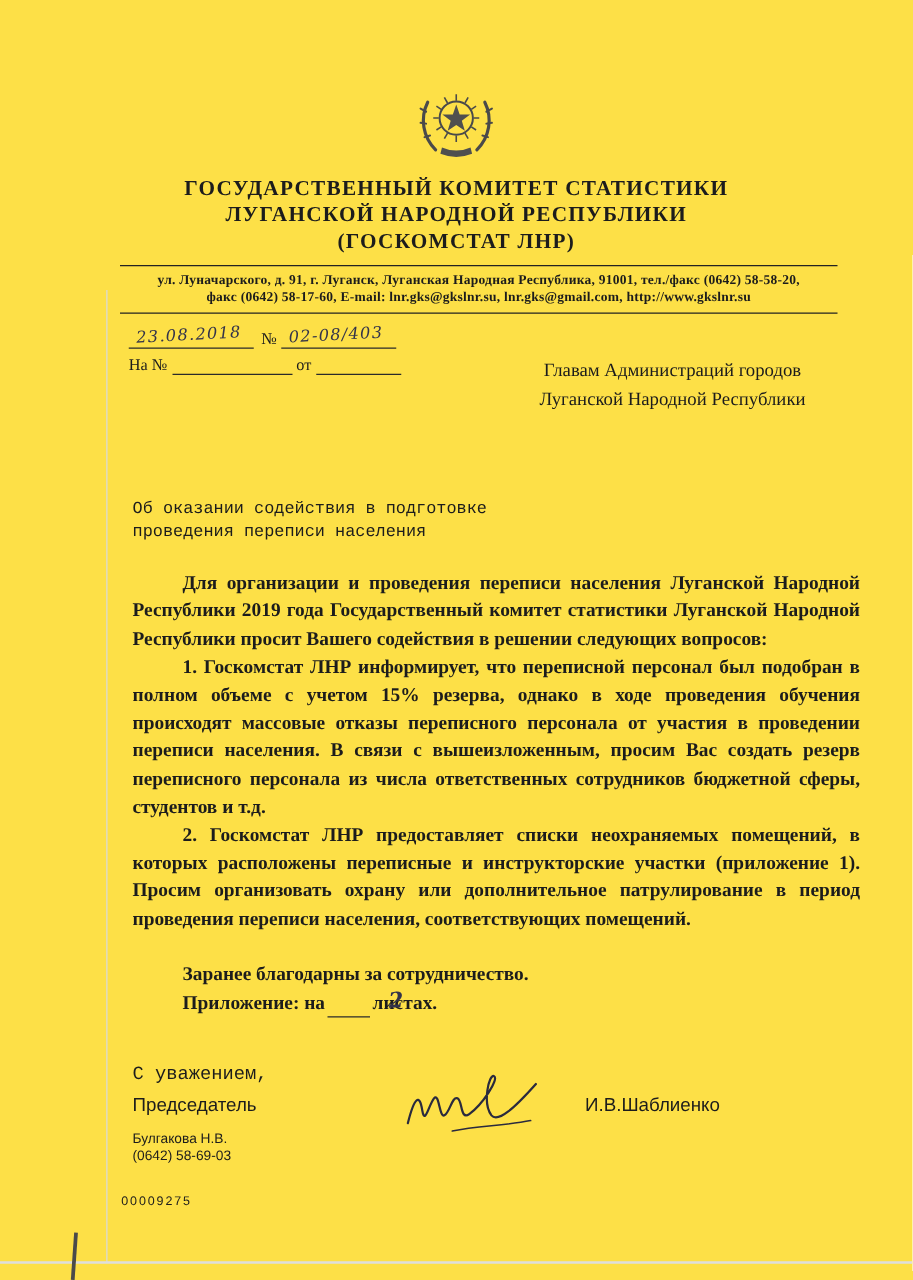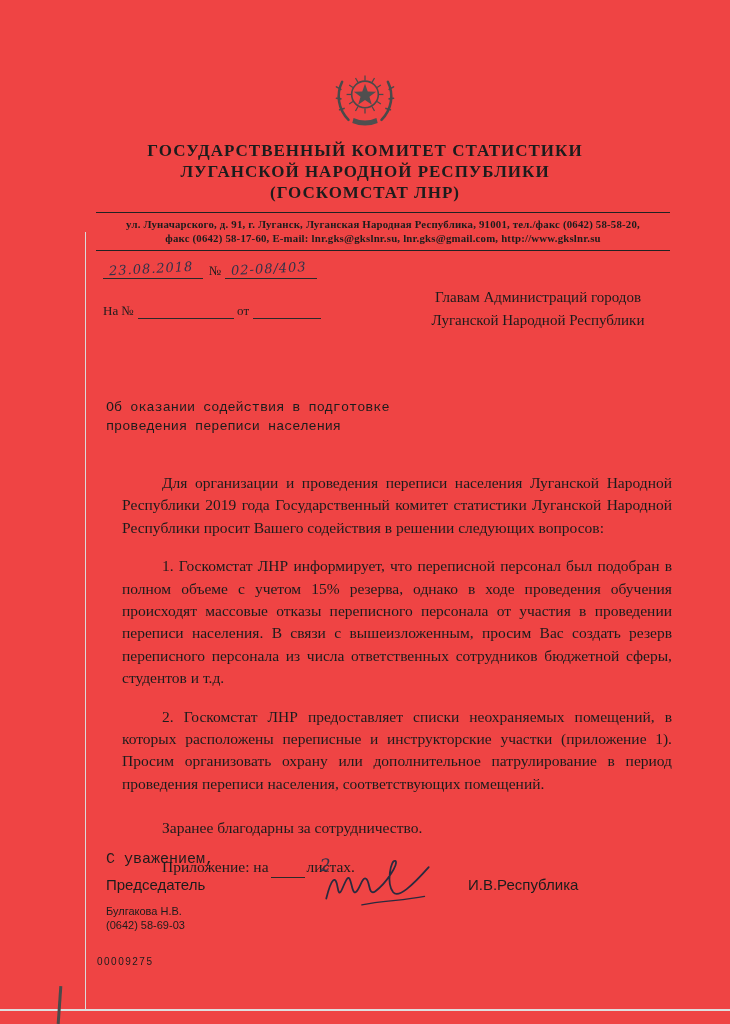--- a/index.html
+++ b/index.html
@@ -1,19 +1,19 @@
 <!DOCTYPE html>
 <html><head>
 <meta charset="utf-8">
 <style>
   html,body { margin:0; padding:0; background:#ffffff; }
   .page {
     position:relative;
     width:730px; height:1024px;
-    background:#ef4444;
+    background:#fde047;
     font-family:"Liberation Serif", serif;
     color:#1c1c1c;
     overflow:hidden;
   }
   
   .scan-line-left { position:absolute; left:85px; top:232px; width:1px; height:778px; background:#d9d9d9; }
   .scan-line-bottom { position:absolute; left:0; top:1009px; width:730px; height:2px; background:#dedede; }
   .scan-mark { position:absolute; left:58px; top:986px; width:3px; height:38px; background:#4a4a4a; transform:rotate(4deg); }
 
   
@@ -32,35 +32,35 @@
   .slot { display:inline-block; position:relative; border-bottom:1px solid #2a2a2a; height:16px; vertical-align:bottom; }
   .slot-date { width:100px; }
   .slot-num { width:92px; }
   .slot-na { width:96px; }
   .slot-ot { width:68px; }
   .slot-att { width:34px; height:18px; margin:0 2px; }
   .handwriting { font-family:"DejaVu Serif", serif; font-style:italic; color:#33334a;
                  white-space:nowrap; display:inline-block; transform:rotate(-3deg); }
   .slot .handwriting { position:absolute; bottom:2px; left:6px; font-size:13px; letter-spacing:1px; }
   .slot-att .handwriting { font-size:17px; left:9px; bottom:0; }
-  .ref-row2 { margin-top:23px; }
+  .ref-row2 { margin-top:4px; }
   .ref-row2 span.lbl { margin-right:4px; }
   .no-sign { margin:0 4px 0 6px; }
 
   
   .recipient { position:absolute; top:286px; left:388px; width:300px; text-align:center;
                font-size:15px; line-height:23px; }
 
   
   .subject { position:absolute; top:398px; left:106px; font-size:13.5px; line-height:19px;font-family:Liberation Mono, monospace; }
 
   
   .body { position:absolute; top:456px; left:106px; width:582px;
           font-size:15.5px; line-height:22.4px; text-align:justify; }
-  .body p { margin:16px; text-indent:40px; }
+  .body p { margin:0; text-indent:40px;font-weight:bold; }
   .body p.spaced { margin-top:22px; text-align:left; }
   .attachment-line { margin-top:22px; text-indent:40px; text-align:left; }
 
   
   .closing-regards { position:absolute; top:851px; left:106px; font-family:Liberation Mono, monospace; font-size:15px; }
   .closing-title { position:absolute; top:876px; left:106px; font-family:"Liberation Sans", sans-serif; font-size:15px; }
   .closing-name { position:absolute; top:876px; left:468px; font-family:"Liberation Sans", sans-serif; font-size:15px; }
   .signature { position:absolute; top:854px; left:320px; width:115px; height:64px; }
 
   
@@ -148,21 +148,21 @@
   <div class="body">
     <p>Для организации и проведения переписи населения Луганской Народной Республики 2019 года Государственный комитет статистики Луганской Народной Республики просит Вашего содействия в решении следующих вопросов:</p>
     <p>1. Госкомстат ЛНР информирует, что переписной персонал был подобран в полном объеме с учетом 15% резерва, однако в ходе проведения обучения происходят массовые отказы переписного персонала от участия в проведении переписи населения. В связи с вышеизложенным, просим Вас создать резерв переписного персонала из числа ответственных сотрудников бюджетной сферы, студентов и т.д.</p>
     <p>2. Госкомстат ЛНР предоставляет списки неохраняемых помещений, в которых расположены переписные и инструкторские участки (приложение 1). Просим организовать охрану или дополнительное патрулирование в период проведения переписи населения, соответствующих помещений.</p>
     <p class="spaced">Заранее благодарны за сотрудничество.</p>
     <p class="attachment-line"><span>Приложение: на</span><span class="slot slot-att"><span class="handwriting">2</span></span><span>листах.</span></p>
   </div>
 
   <div class="closing-regards">С уважением,</div>
   <div class="closing-title">Председатель</div>
-  <div class="closing-name">И.В.Республика</div>
+  <div class="closing-name">И.В.Шаблиенко</div>
 
   <div class="signature">
     <svg viewBox="0 0 110 60" width="115" height="64">
       <path d="M6,42 C11,22 15,19 17,32 C19,44 22,28 26,23 C30,18 30,38 34,36 C38,34 40,21 44,23 C48,25 46,40 53,35 C63,28 76,8 72,6 C68,4 63,27 70,36 C75,42 88,30 104,12" stroke="#2a2a3e" stroke-width="1.7" fill="none" stroke-linecap="round"></path>
       <path d="M40,48 C60,44 80,44 100,40" stroke="#2a2a3e" stroke-width="1.2" fill="none" stroke-linecap="round"></path>
     </svg>
   </div>
 
   <div class="contact">
     <div>Булгакова Н.В.</div>

